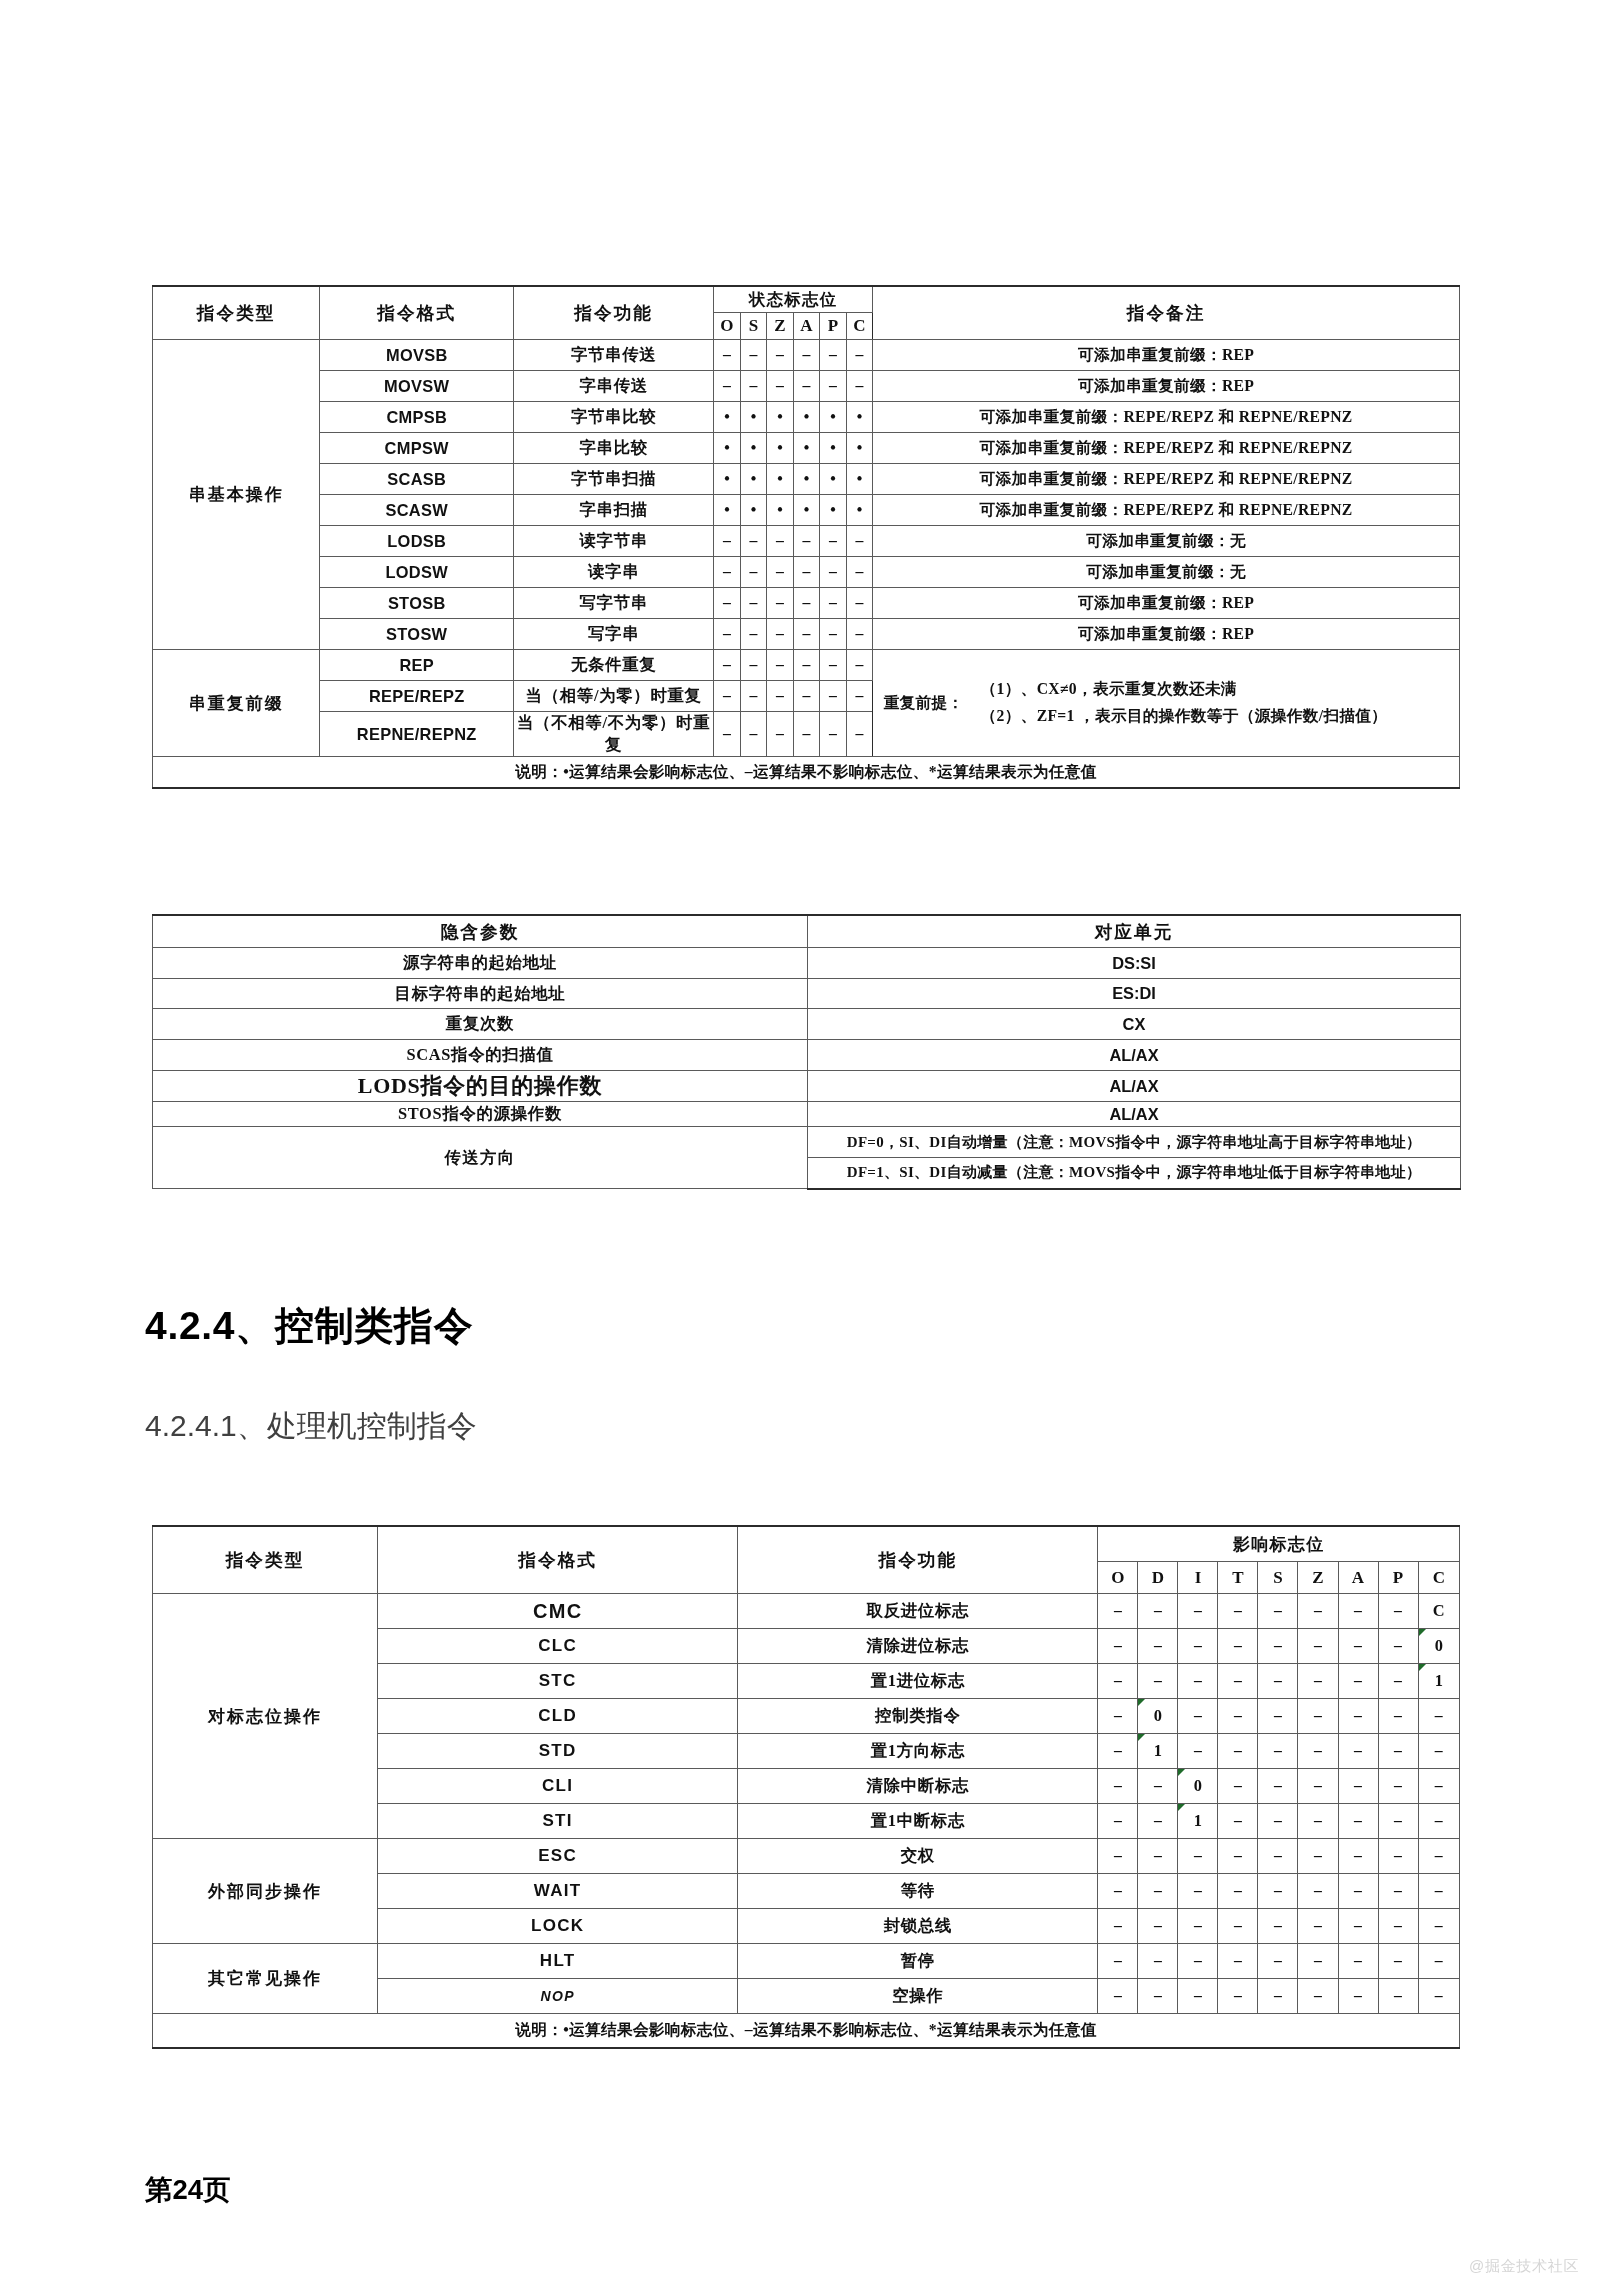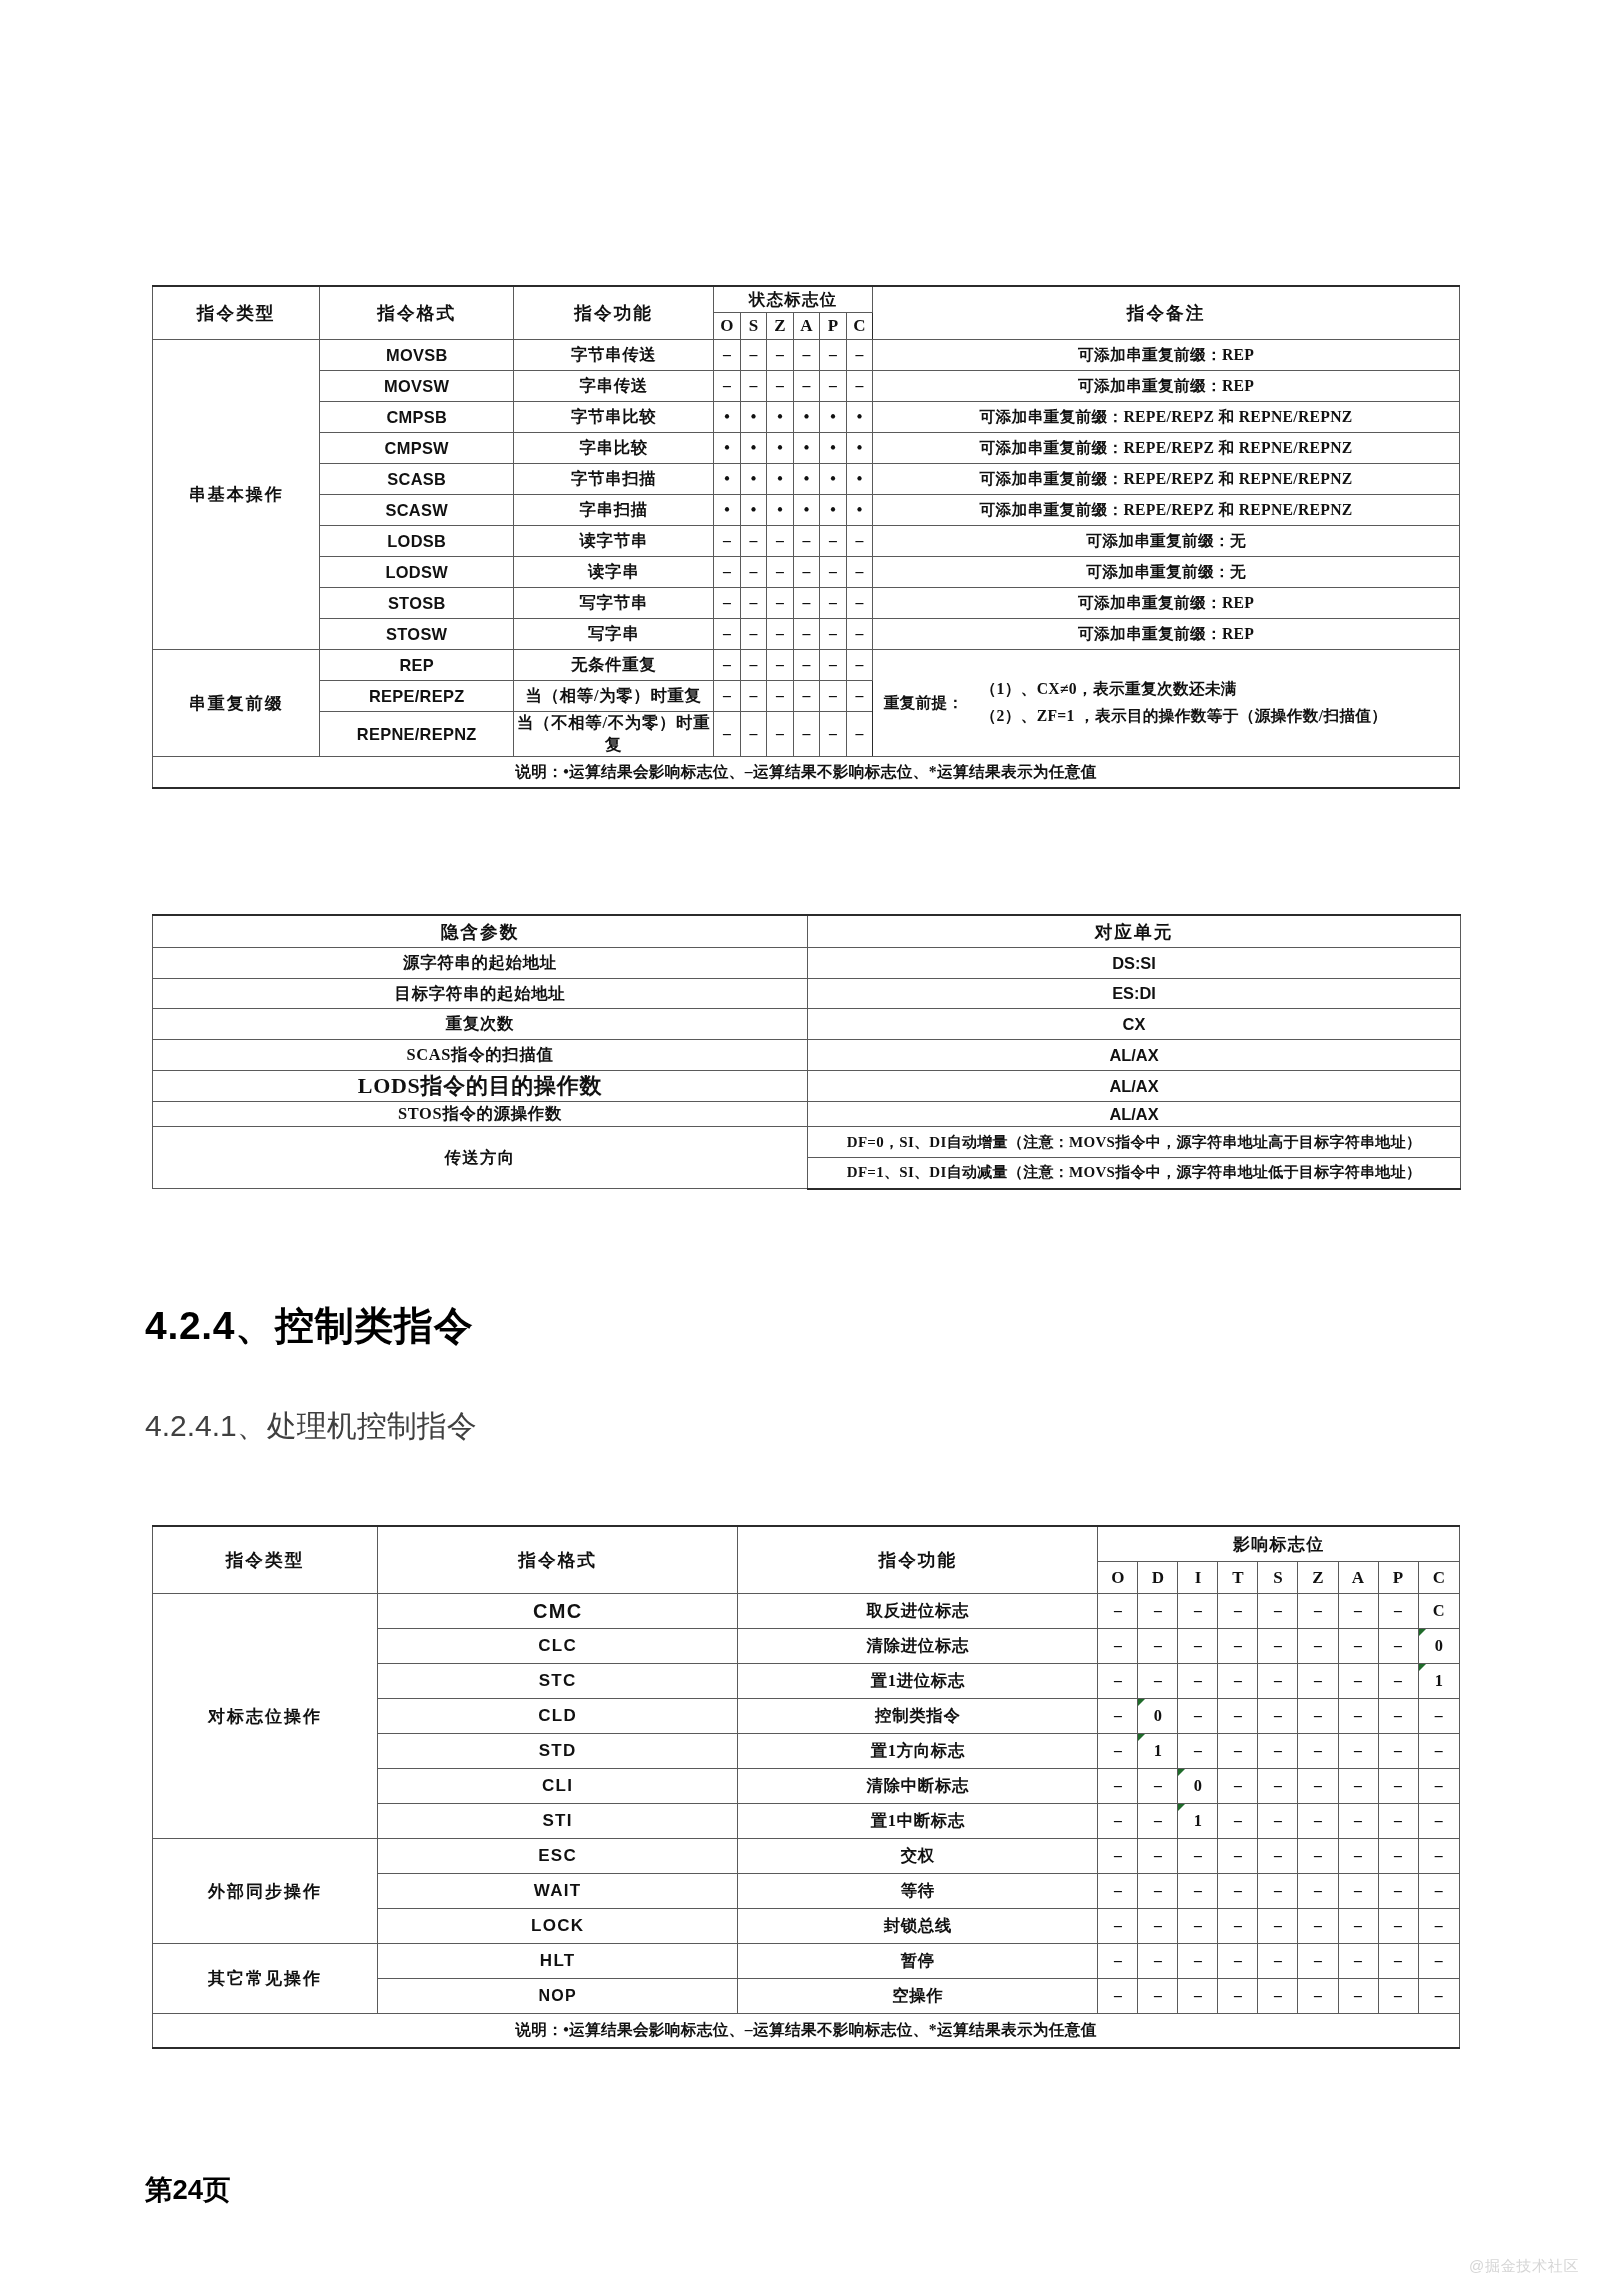--- a/index.html
+++ b/index.html
@@ -528,21 +528,21 @@
           <td class="flagcell thick-t">–</td>
           <td class="flagcell thick-t">–</td>
           <td class="flagcell thick-t">–</td>
           <td class="flagcell thick-t">–</td>
           <td class="flagcell thick-t">–</td>
           <td class="flagcell thick-t">–</td>
           <td class="flagcell thick-t">–</td>
           <td class="flagcell thick-t">–</td>
         </tr>
         <tr style="height: 35px;">
-          <td class="mono" style="font-size:16px;letter-spacing:1.3px;">NOP</td>
+          <td class="mono" style="font-size:14px;letter-spacing:1.3px;font-style:italic;">NOP</td>
           <td class="cell-func">空操作</td>
           <td class="flagcell thick-l">–</td>
           <td class="flagcell">–</td>
           <td class="flagcell">–</td>
           <td class="flagcell">–</td>
           <td class="flagcell">–</td>
           <td class="flagcell">–</td>
           <td class="flagcell">–</td>
           <td class="flagcell">–</td>
           <td class="flagcell">–</td>

